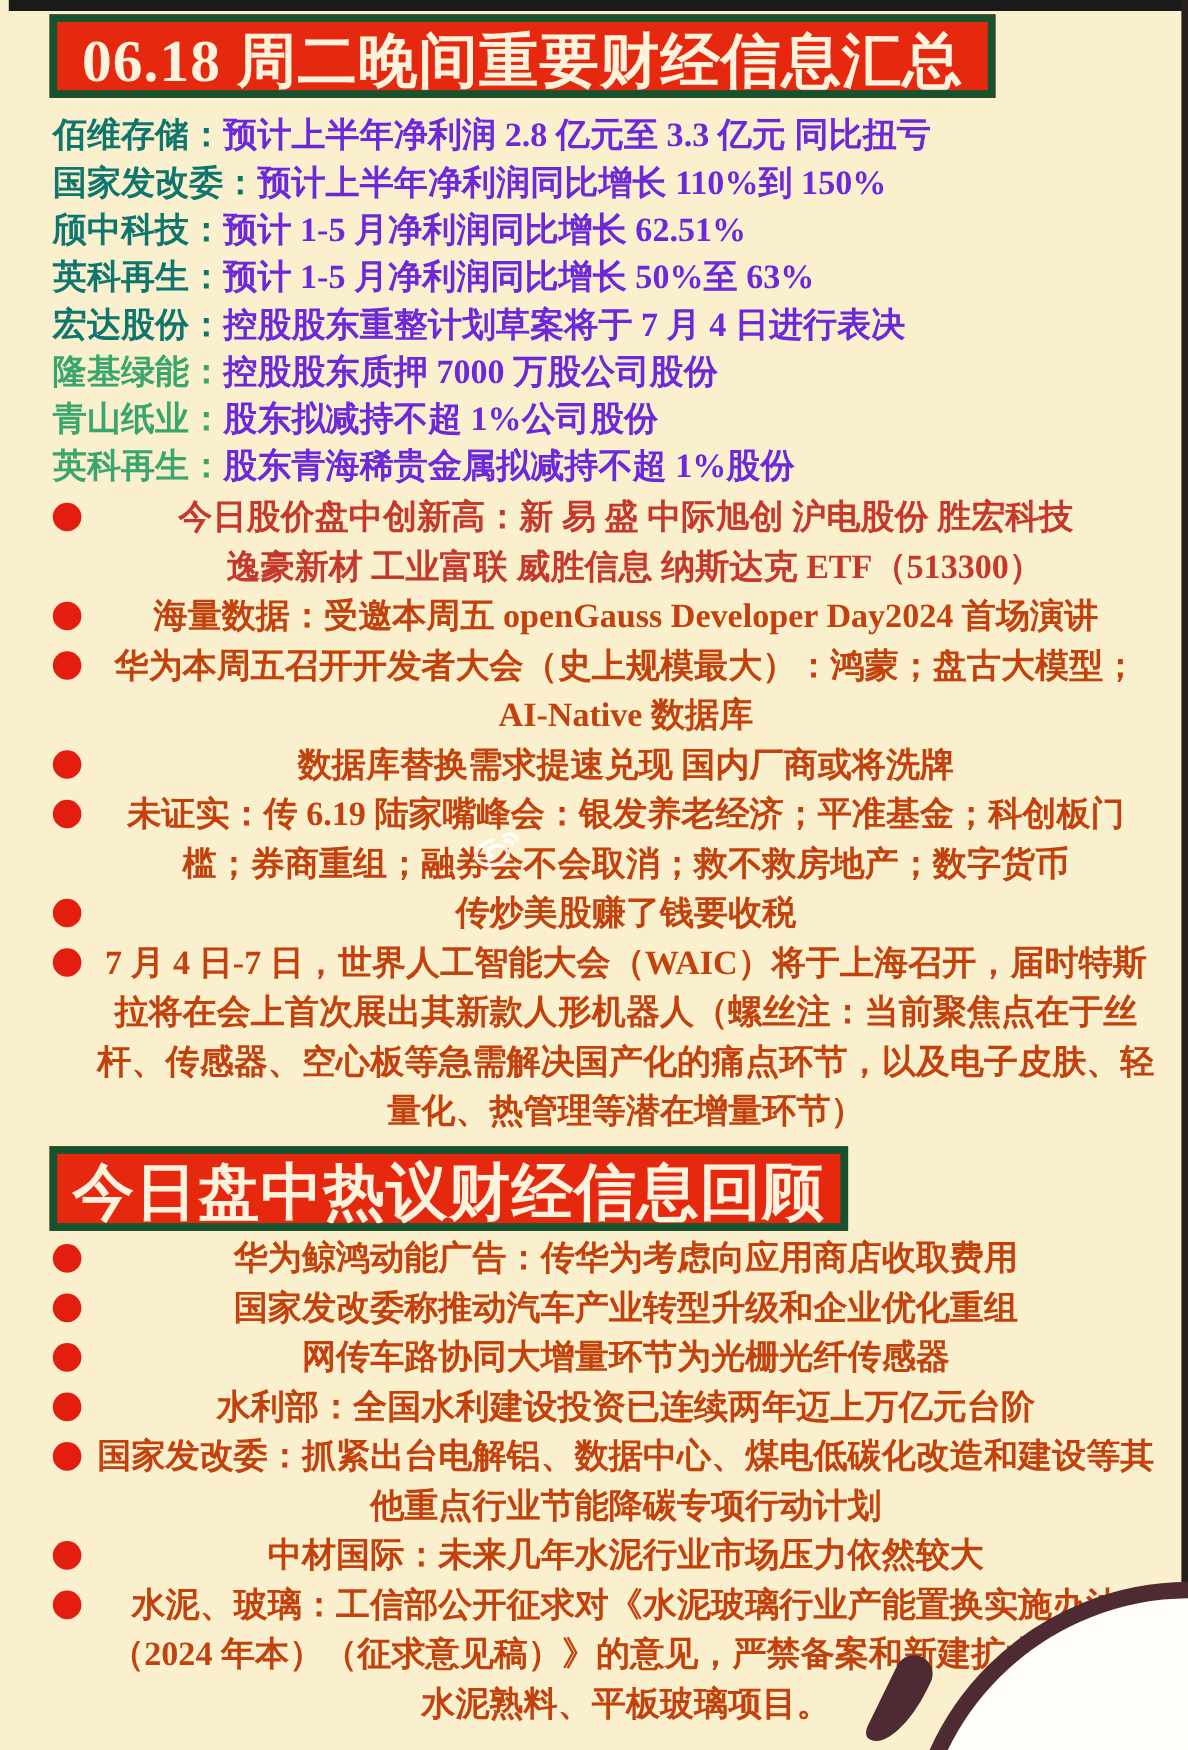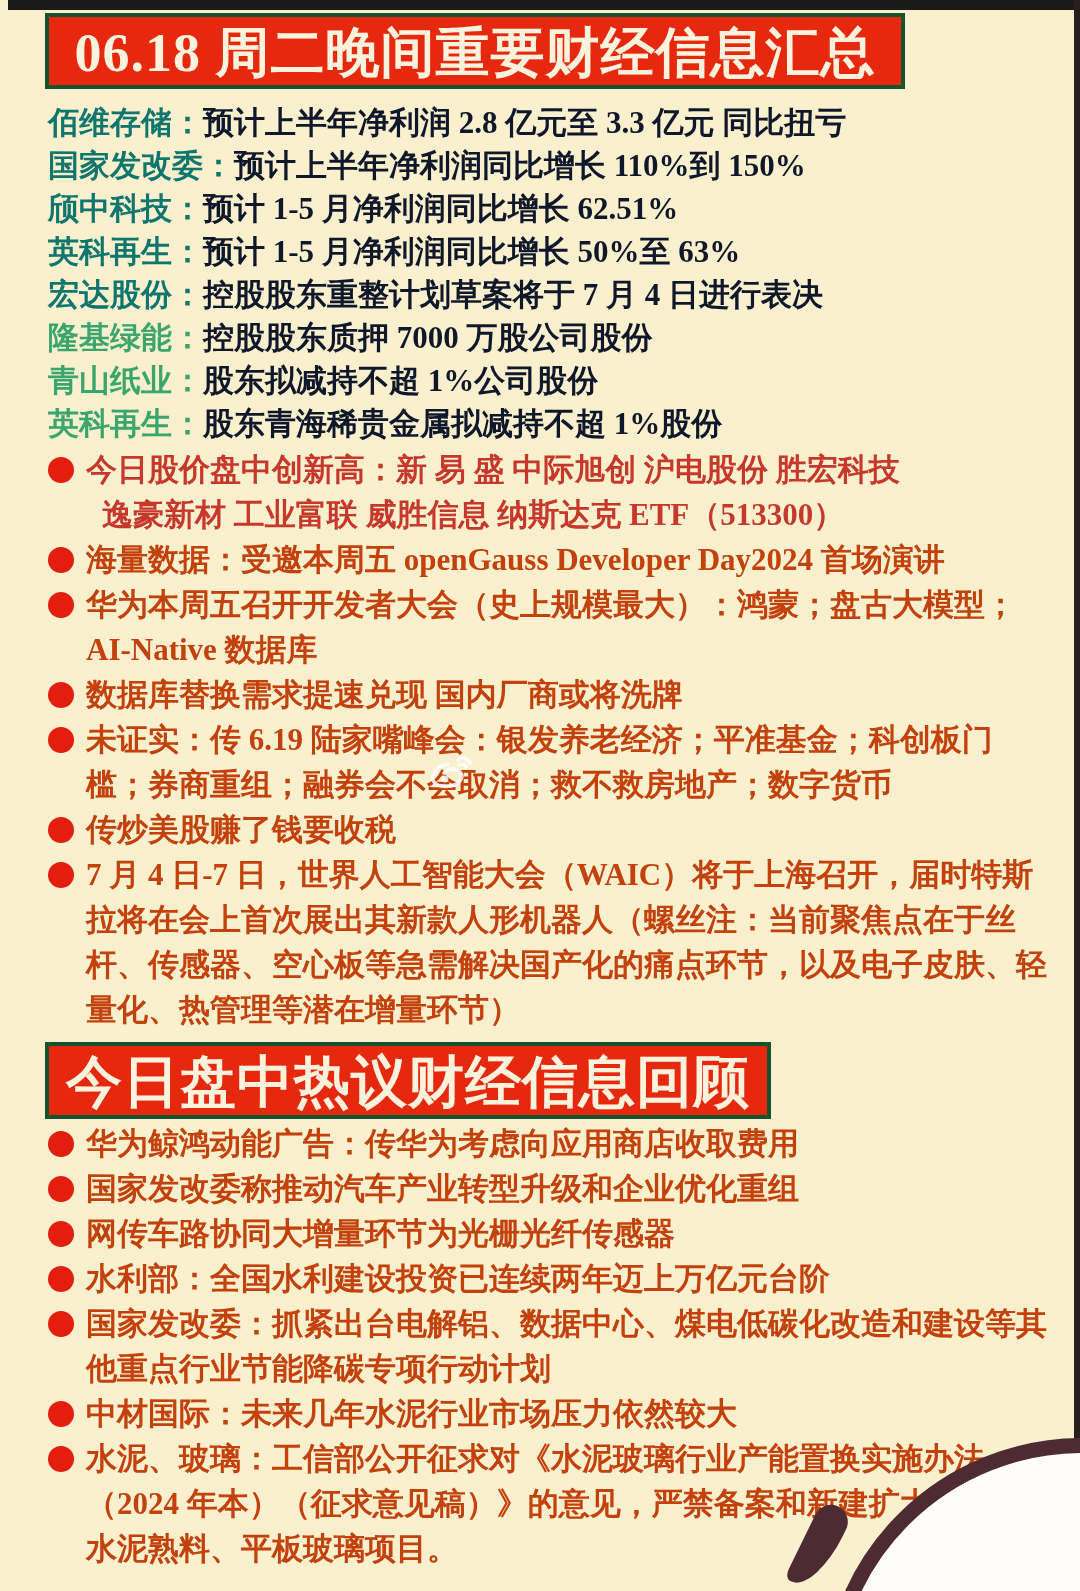--- a/index.html
+++ b/index.html
@@ -10,38 +10,38 @@
     overflow:hidden;
     font-family:"Liberation Serif","DejaVu Serif",serif;
     font-weight:bold;
     color:#241F1B;
   }
   .top-strip{position:absolute;left:8px;top:0;width:1072px;height:10px;background:#1A1A1A;}
   .right-strip{position:absolute;right:0;top:0;width:6px;height:1591px;background:#261F1E;}
 
   .banner{
     background:#E6280F;
-    border:4px solid #14532d;
+    border:7px solid #14532d;
     color:#FDF3DC;
     text-align:center;
     box-sizing:border-box;
     letter-spacing:1px;
     white-space:nowrap;
     overflow:hidden;
   }
   .banner.b1{margin:13px 0 0 45px;width:860px;height:76px;font-size:54px;line-height:72px;}
   .banner.b2{margin:10px 12px 0 45px;width:726px;height:77px;font-size:56px;line-height:73px;}
 
   .stocks{margin:12px 0 0 48px;width:1000px;}
   .stock-row{font-size:31px;line-height:43px;white-space:nowrap;}
   .stock-row .sname.red{color:#0f766e;}
   .stock-row .sname.green{color:#3BA56E;}
-  .stock-row .stext{color:#0f172a;margin-top:15px;}
+  .stock-row .stext{color:#6d28d9;margin-top:15px;}
 
-  .bullets{margin:2px 0 0 48px;width:1004px;}
+  .bullets{margin:2px 0 0 48px;width:1004px;text-align:center;}
   .item{position:relative;padding-left:38px;font-size:31px;line-height:45px;color:#c2410c;}
   .item.red{color:#C6382B;}
   .item .bullet{
     position:absolute;left:0;top:10px;
     width:26px;height:26px;border-radius:50%;
     background:#E31E0E;
   }
   .item .cont{margin-left:16px;}
 
   .watermark{

